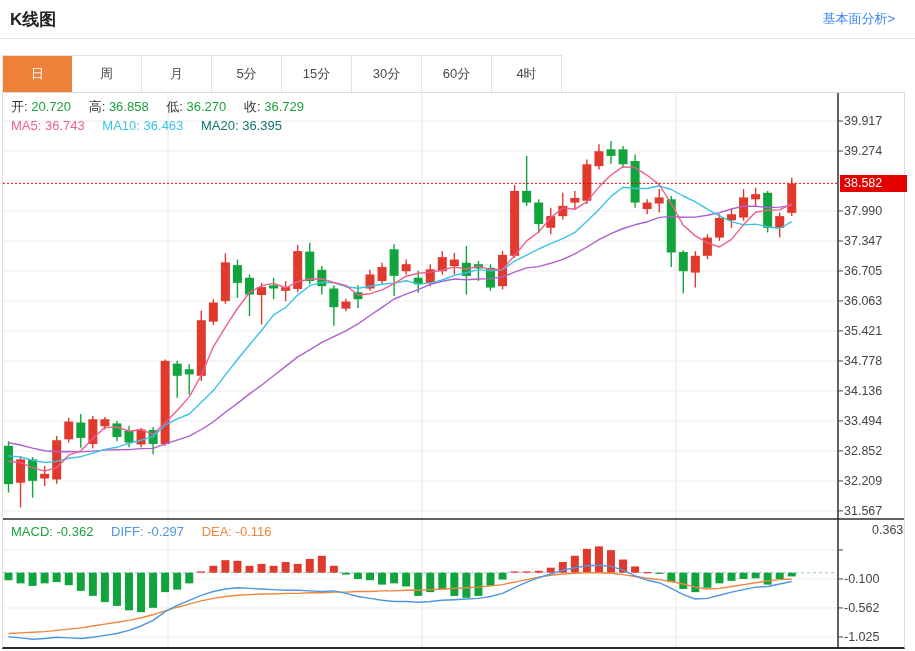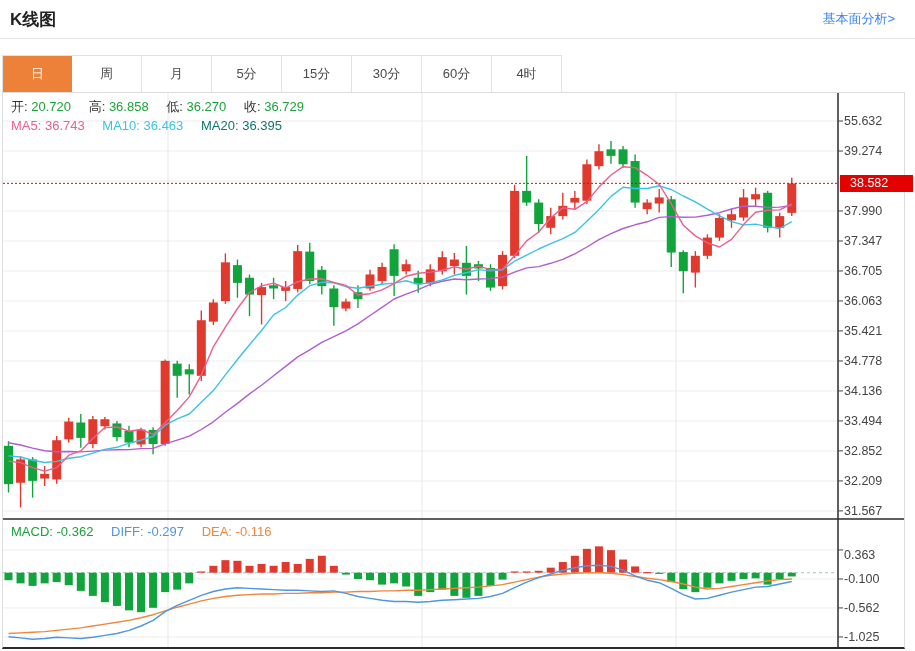--- a/index.html
+++ b/index.html
@@ -15,21 +15,21 @@
   .chart-box{position:relative;margin-left:2px;width:901px;height:554px;
     border:1px solid #ddd;border-bottom:2px solid #2b2b2b;}
   .chart-box svg{position:absolute;left:0;top:0;}
   .legend-row{position:absolute;left:8px;font-size:13px;white-space:nowrap;z-index:3;}
   .legend-row .lab{color:#333;}
   .legend-row .item{margin-right:14px;}
   .c-green{color:#1ba23c;} .c-pink{color:#ec5f8d;} .c-cyan{color:#3bc3e3;}
   .c-purple{color:#0f766e;} .c-blue{color:#4e97e0;} .c-orange{color:#f0863c;}
   .axis-label{position:absolute;left:841px;height:16px;line-height:16px;font-size:12.5px;color:#444;z-index:2;}
   .price-tag{position:absolute;left:837px;width:63px;height:17px;line-height:17px;font-size:12.5px;
-    color:#fff;background:#e50000;padding-left:10px;z-index:4;}
+    color:#fff;background:#e50000;padding-left:4px;z-index:4;}
 </style>
 </head>
 <body>
 
 
 
 <div class="header">
   <span class="page-title">K线图</span>
   <span class="header-link">基本面分析&gt;</span>
 </div>
@@ -303,34 +303,34 @@
       <line x1="835" y1="297.92992059999995" x2="840" y2="297.92992059999995" stroke="#444" stroke-width="1"></line>
       <line x1="835" y1="327.90656980000006" x2="840" y2="327.90656980000006" stroke="#444" stroke-width="1"></line>
       <line x1="835" y1="357.8832190000002" x2="840" y2="357.8832190000002" stroke="#444" stroke-width="1"></line>
       <line x1="835" y1="387.9065607999999" x2="840" y2="387.9065607999999" stroke="#444" stroke-width="1"></line>
       <line x1="835" y1="417.8832100000001" x2="840" y2="417.8832100000001" stroke="#444" stroke-width="1"></line>
       <line x1="835" y1="456.93989999999997" x2="840" y2="456.93989999999997" stroke="#444" stroke-width="1"></line>
       <line x1="835" y1="485.96999999999997" x2="840" y2="485.96999999999997" stroke="#444" stroke-width="1"></line>
       <line x1="835" y1="514.9374" x2="840" y2="514.9374" stroke="#444" stroke-width="1"></line>
       <line x1="835" y1="543.9675" x2="840" y2="543.9675" stroke="#444" stroke-width="1"></line>
     </svg>
-    <div class="axis-label" style="top: 20px;">55.632</div>
+    <div class="axis-label" style="top: 20px;">39.917</div>
     <div class="axis-label" style="top: 50.0233px;">39.274</div>
     <div class="axis-label" style="top: 109.977px;">37.990</div>
     <div class="axis-label" style="top: 140px;">37.347</div>
     <div class="axis-label" style="top: 169.977px;">36.705</div>
     <div class="axis-label" style="top: 199.953px;">36.063</div>
     <div class="axis-label" style="top: 229.93px;">35.421</div>
     <div class="axis-label" style="top: 259.953px;">34.778</div>
     <div class="axis-label" style="top: 289.93px;">34.136</div>
     <div class="axis-label" style="top: 319.907px;">33.494</div>
     <div class="axis-label" style="top: 349.883px;">32.852</div>
     <div class="axis-label" style="top: 379.907px;">32.209</div>
     <div class="axis-label" style="top: 409.883px;">31.567</div>
-    <div class="axis-label" style="top: 454px;">0.363</div>
+    <div class="axis-label" style="top: 429px; margin-left: 28px;">0.363</div>
     <div class="axis-label" style="top: 477.97px;">-0.100</div>
     <div class="axis-label" style="top: 506.937px;">-0.562</div>
     <div class="axis-label" style="top: 535.967px;">-1.025</div>
     <div class="price-tag" style="top: 82.3346px;">38.582</div>
   </div>
 
 
 
 
 </body></html>

